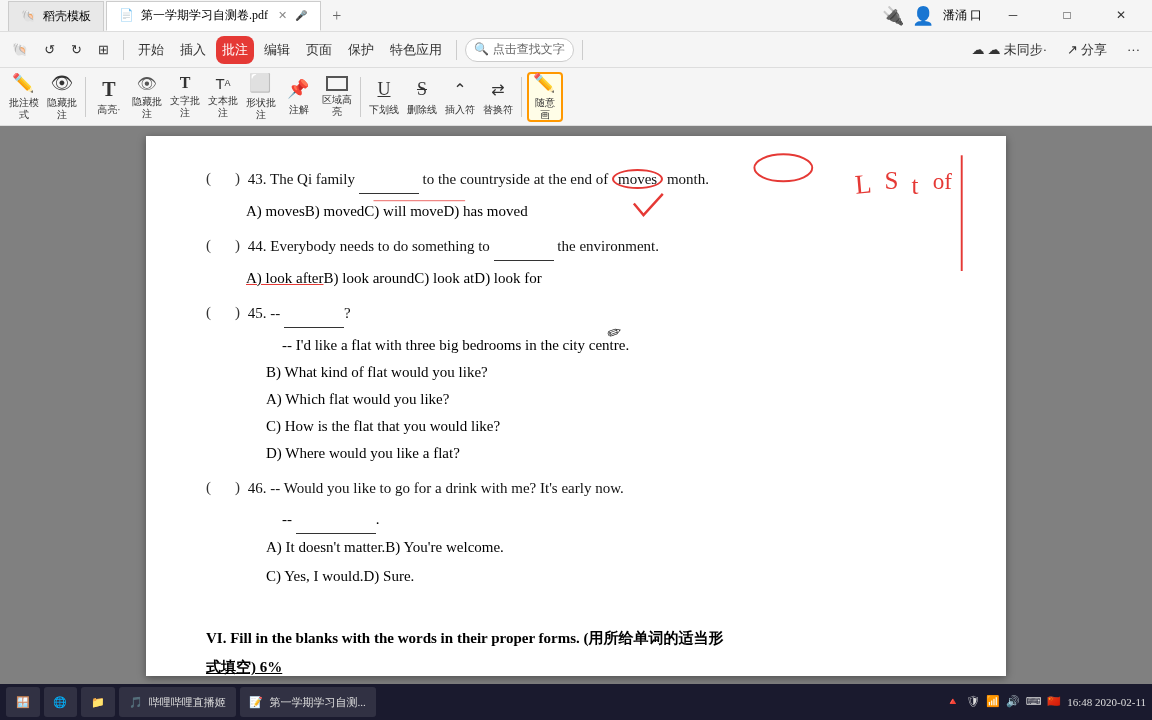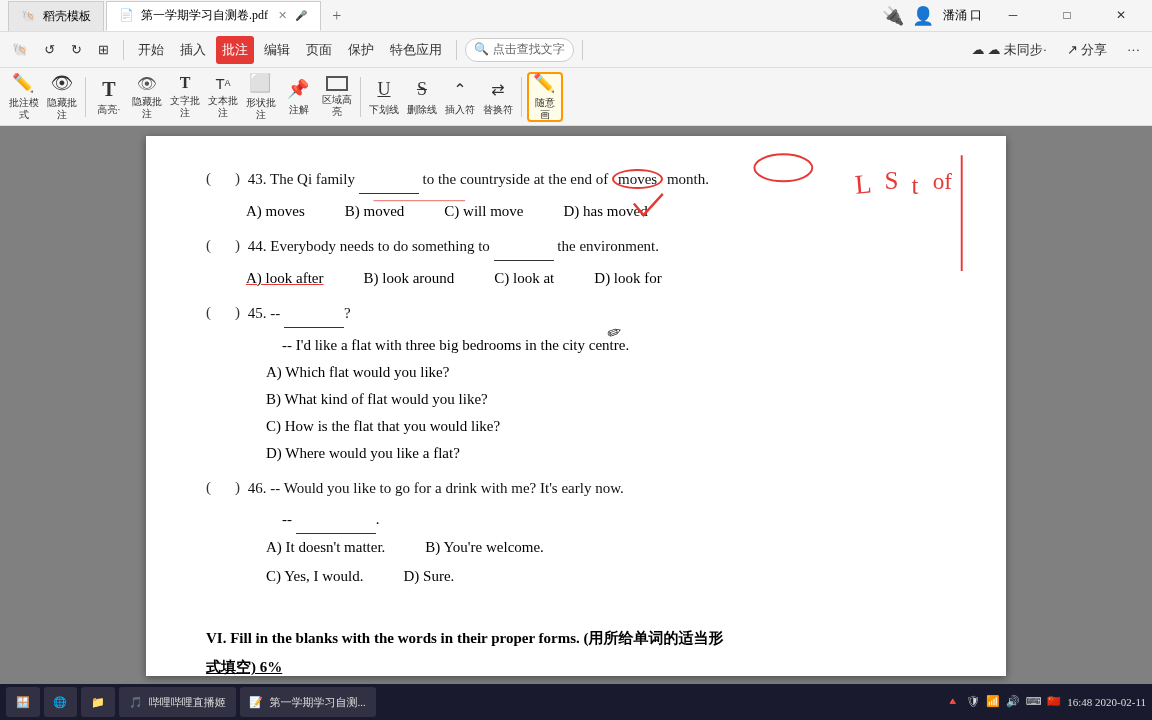--- a/index.html
+++ b/index.html
@@ -114,21 +114,21 @@
       gap: 3px;
       font-size: 13px;
       color: #333;
       cursor: pointer;
       border-radius: 3px;
       white-space: nowrap;
     }
     .toolbar-btn.active-red {
       background: #e53935;
       color: #fff;
-      border-radius: 3px;
+      border-radius: 8px;
     }
 
     .toolbar-icon-btn {
       width: 36px;
       height: 50px;
       display: flex;
       flex-direction: column;
       align-items: center;
       justify-content: center;
       gap: 3px;
@@ -223,21 +223,20 @@
       line-height: 1.8;
       color: #111;
     }
 
     .options-line {
       padding-left: 40px;
       font-size: 15px;
       line-height: 1.8;
       margin-bottom: 2px;
       display: flex;
-      gap: 40px;
       flex-wrap: wrap;
     }
     .red-underline {
       text-decoration: underline;
       text-decoration-color: #e53935;
     }
 
     
     .status-bar {
       height: 36px;
@@ -516,22 +515,22 @@
         <span style="min-width:20px;display:inline-block;">&nbsp;&nbsp;</span>
         <span class="bracket">)</span>
         <span class="q-content">
           &nbsp;45. -- <span style="border-bottom:1.5px solid #333;display:inline-block;min-width:60px;">&nbsp;&nbsp;&nbsp;&nbsp;&nbsp;</span>?
         </span>
       </div>
       <div style="padding-left:76px;font-size:15px;line-height:1.8;">
         -- I'd like a flat with three big bedrooms in the city centre.
       </div>
       <div style="padding-left:60px;font-size:15px;line-height:1.8;">
+        <div>B) What kind of flat would you like?</div>
         <div>A) Which flat would you like?</div>
-        <div>B) What kind of flat would you like?</div>
         <div>C) How is the flat that you would like?</div>
         <div>D) Where would you like a flat?</div>
       </div>
 
       <div class="question-line" style="margin-top:8px;">
         <span class="bracket">(</span>
         <span style="min-width:20px;display:inline-block;">&nbsp;&nbsp;</span>
         <span class="bracket">)</span>
         <span class="q-content">
           &nbsp;46. -- Would you like to go for a drink with me? It's early now.

